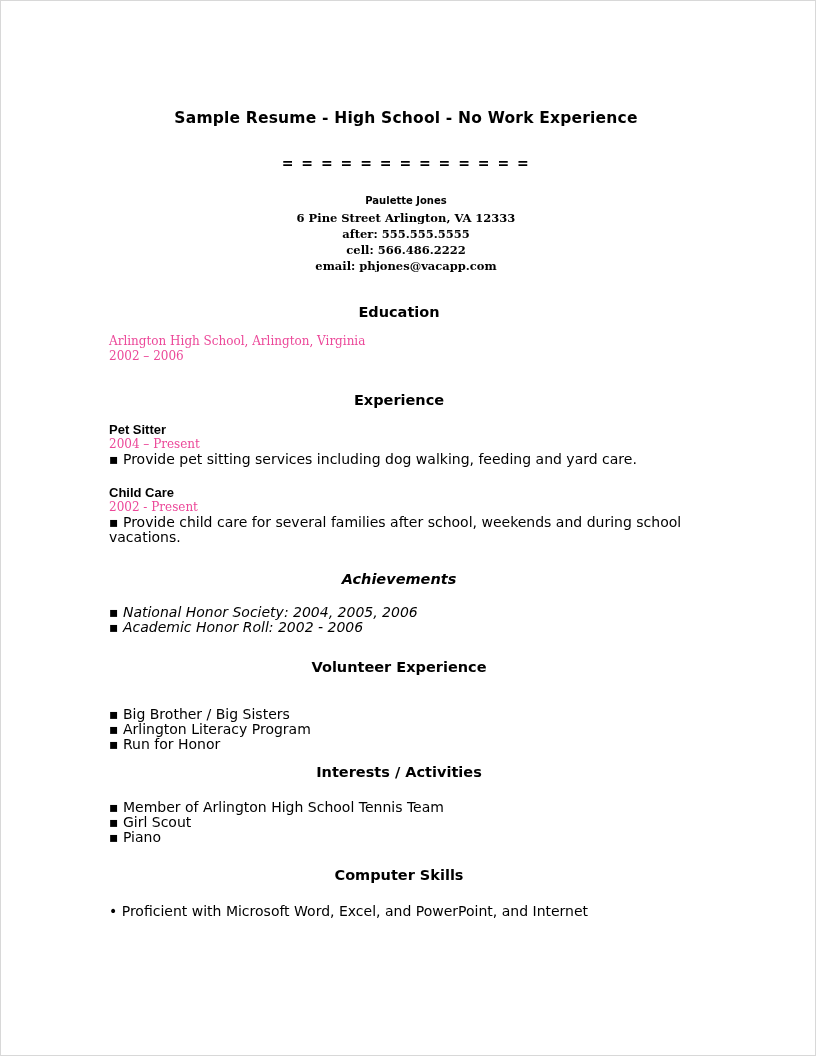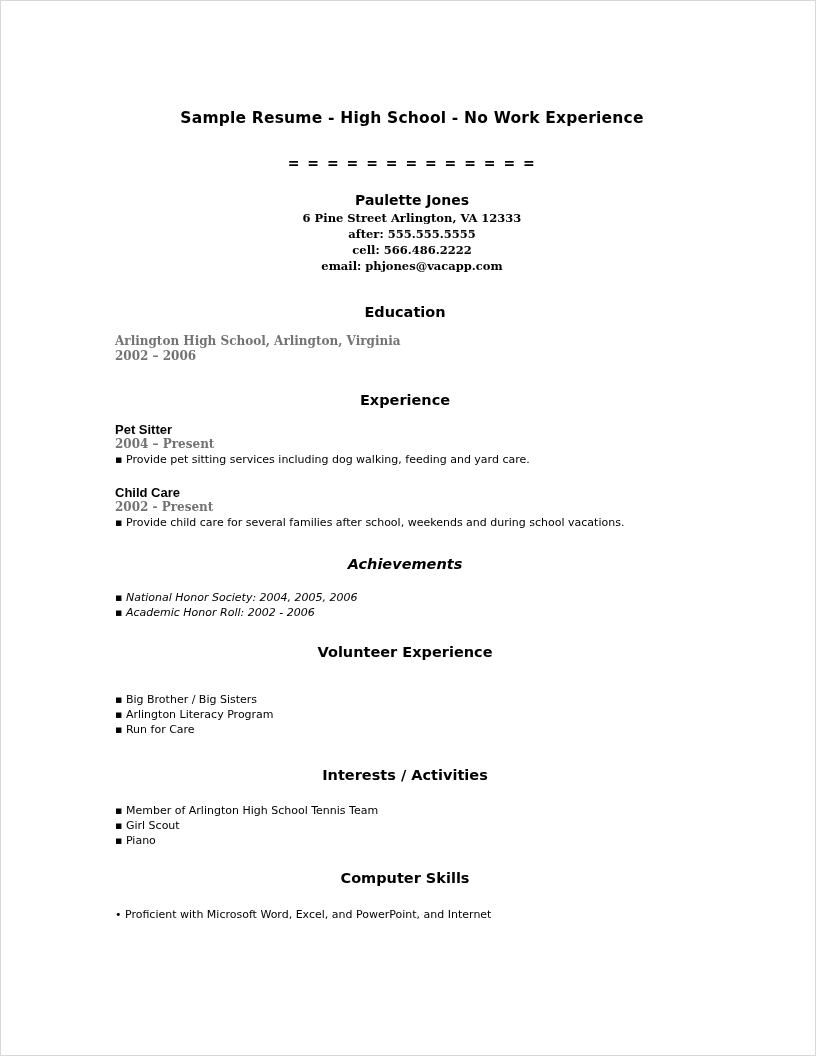--- a/index.html
+++ b/index.html
@@ -20,21 +20,21 @@
     left: 0;
     top: 0;
     width: 816px;
     height: 1056px;
     border: 1px solid #d8d8d8;
     box-sizing: border-box;
     background: #ffffff;
   }
   .doc {
     position: absolute;
-    left: 114px;
+    left: 108px;
     top: 108px;
     width: 580px;
   }
 
   .doc-title {
     font-family: "DejaVu Sans", sans-serif;
     font-size: 15.5px;
     font-weight: bold;
     text-align: center;
     letter-spacing: 0.2px;
@@ -56,21 +56,21 @@
 
   .contact {
     text-align: center;
     padding-left: 14px;
     margin-top: 20px;
     font-family: "DejaVu Serif", serif;
     font-weight: bold;
     color: #000;
   }
   .contact .name {
-    font-size: 14px;
+    font-size: 10px;
     line-height: 19px;
     font-family: "DejaVu Sans", sans-serif;
   }
   .contact .line {
     font-size: 11.5px;
     line-height: 16px;
   }
 
   h2.section {
     font-family: "DejaVu Sans", sans-serif;
@@ -81,50 +81,50 @@
     text-align: center;
   }
 
   .block { margin: 0; }
 
   .sec-education { margin-top: 30px; }
   .sec-education .body { margin-top: 14px; }
 
   .sub {
     font-family: "DejaVu Serif", serif;
-    font-weight: bold;
+    font-weight: normal;
     font-size: 12px;
     line-height: 15px;
-    color: #737373;
+    color: #ec4899;
   }
   .subsans {
     font-family: Liberation Sans, sans-serif;
     font-weight: bold;
     font-size: 13px;
     line-height: 15px;
     color: #000;
   }
   .bullet {
     font-family: "DejaVu Sans", sans-serif;
-    font-size: 11px;
+    font-size: 14px;
     line-height: 15px;
     color: #000;
   }
 
   .sec-experience { margin-top: 28px; }
   .sec-experience .job { margin-top: 14px; }
   .sec-experience .job.second { margin-top: 18px; }
 
   .sec-achievements { margin-top: 26px; font-style: italic; }
   .sec-achievements .body { margin-top: 18px; }
 
   .sec-volunteer { margin-top: 24px; }
   .sec-volunteer .body { margin-top: 32px; }
 
-  .sec-interests { margin-top: 30px; }
+  .sec-interests { margin-top: 12px; }
   .sec-interests .body { margin-top: 20px; }
 
   .sec-skills { margin-top: 22px; }
   .sec-skills .body { margin-top: 21px; }
 
   .li { white-space: nowrap; }
 </style>
 </head>
 <body>
 
@@ -171,21 +171,21 @@
         <div class="bullet li">▪ National Honor Society: 2004, 2005, 2006</div>
         <div class="bullet li">▪ Academic Honor Roll: 2002 - 2006</div>
       </div>
     </div>
 
     <div class="block sec-volunteer">
       <h2 class="section">Volunteer Experience</h2>
       <div class="body">
         <div class="bullet li">▪ Big Brother / Big Sisters</div>
         <div class="bullet li">▪ Arlington Literacy Program</div>
-        <div class="bullet li">▪ Run for Care</div>
+        <div class="bullet li">▪ Run for Honor</div>
       </div>
     </div>
 
     <div class="block sec-interests">
       <h2 class="section">Interests / Activities</h2>
       <div class="body">
         <div class="bullet li">▪ Member of Arlington High School Tennis Team</div>
         <div class="bullet li">▪ Girl Scout</div>
         <div class="bullet li">▪ Piano</div>
       </div>

